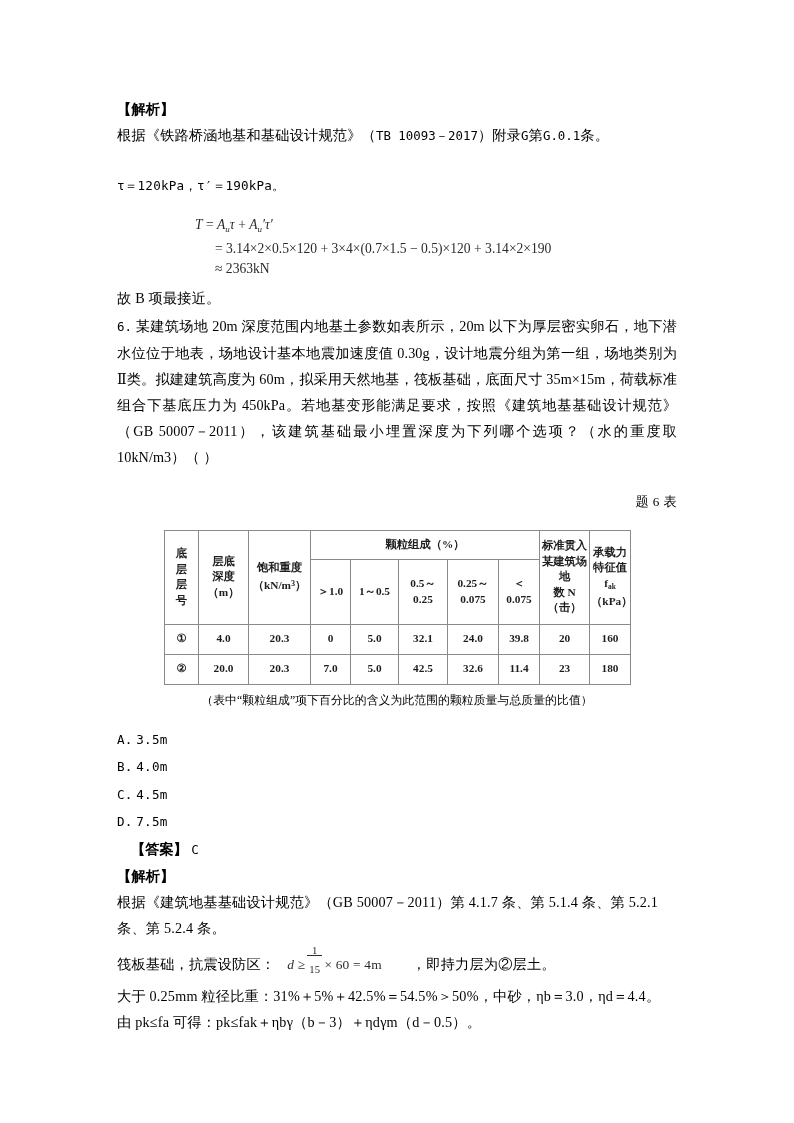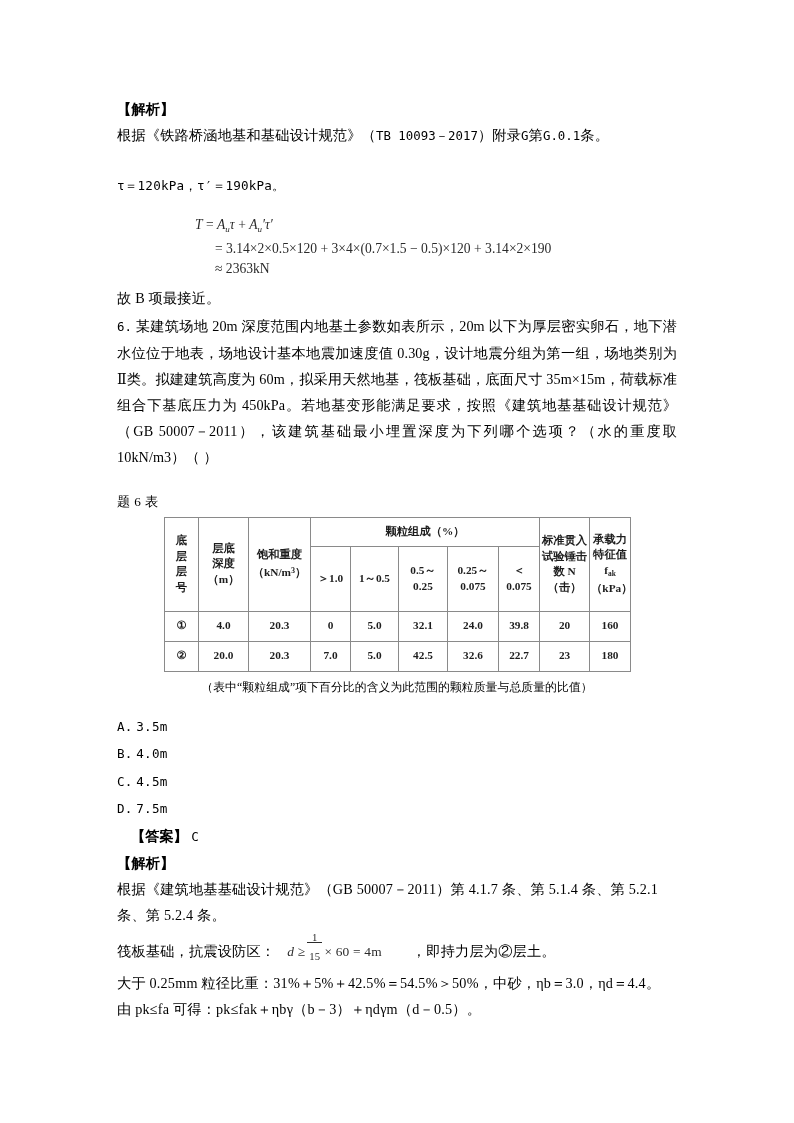--- a/index.html
+++ b/index.html
@@ -95,25 +95,25 @@
   .frac .den { display: block; border-top: 1px solid #2a2a2a; padding: 8px 2px; }
   .inline-math {
     font-family: "Liberation Serif", "DejaVu Serif", serif;
     font-size: 13.4px;
     color: #2a2a2a;
     white-space: nowrap;
   }
 
   
   .table-caption {
-    text-align: left;
+    text-align: right;
     font-size: 13.2px;
     line-height: 20px;
     margin-top: 22px;
-    margin-bottom: 5px;
+    margin-bottom: 18px;
     letter-spacing: 0.4px;
   }
   .tbl-wrap {
     margin-left: 47px;
     width: 466px;
   }
   table.soil {
     border-collapse: collapse;
     width: 466px;
     table-layout: fixed;
@@ -231,21 +231,21 @@
               <div>深度</div>
               <div>（m）</div>
             </td>
             <td class="hd" rowspan="2">
               <div>饱和重度</div>
               <div>（kN/m<span class="sup">3</span>）</div>
             </td>
             <td class="hd" colspan="5" style="height:26px;">颗粒组成（%）</td>
             <td class="hd" rowspan="2">
               <div>标准贯入</div>
-              <div>试验锤击</div>
+              <div>某建筑场地</div>
               <div>数 N（击）</div>
             </td>
             <td class="hd" rowspan="2">
               <div>承载力</div>
               <div>特征值</div>
               <div><span>f</span><span class="sub-ak">ak</span><span>（kPa）</span></div>
             </td>
           </tr>
           <tr>
             <td class="hd" style="height:62px;">
@@ -281,21 +281,21 @@
             <td class="num">160</td>
           </tr>
           <tr>
             <td class="num">②</td>
             <td class="num">20.0</td>
             <td class="num">20.3</td>
             <td class="num">7.0</td>
             <td class="num">5.0</td>
             <td class="num">42.5</td>
             <td class="num">32.6</td>
-            <td class="num">22.7</td>
+            <td class="num">11.4</td>
             <td class="num">23</td>
             <td class="num">180</td>
           </tr>
         </tbody>
       </table>
       <div class="note">（表中“颗粒组成”项下百分比的含义为此范围的颗粒质量与总质量的比值）</div>
     </div>
 
     <div class="spacer-top">
       <div class="opt"><span class="lab">A.</span> <span class="lab">3.5m</span></div>

